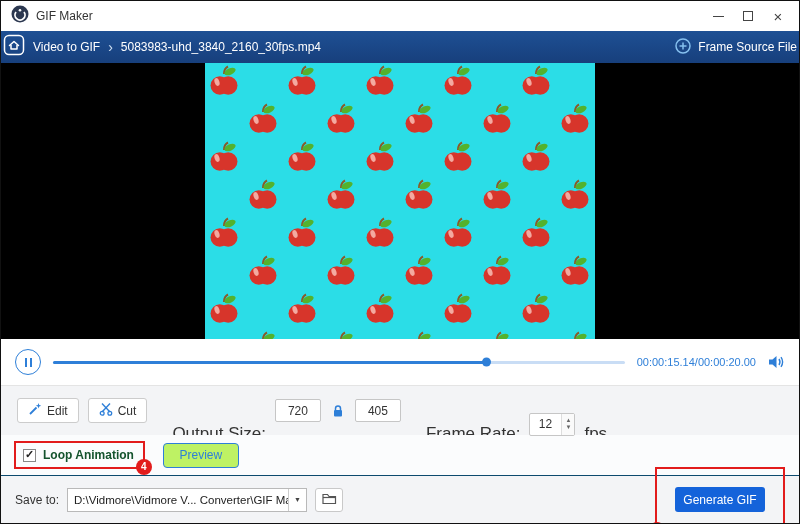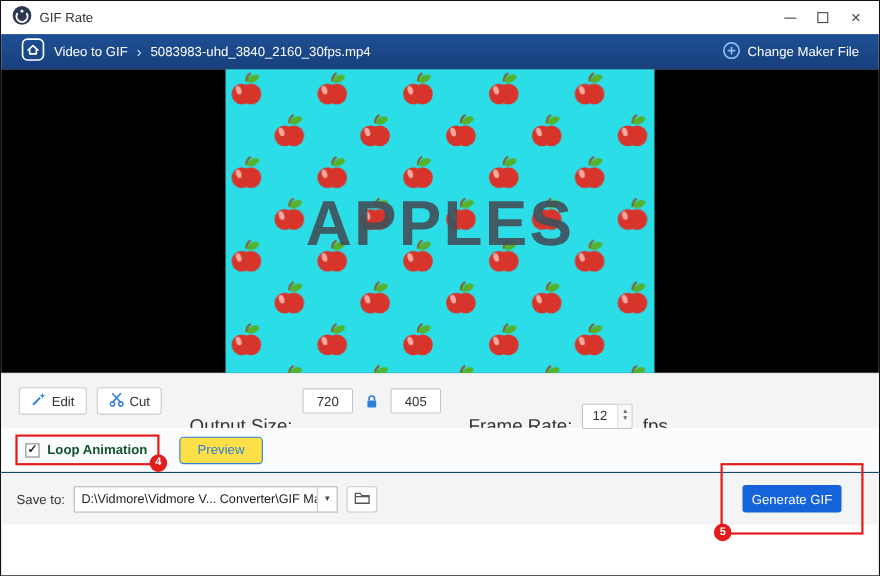--- a/index.html
+++ b/index.html
@@ -15,21 +15,21 @@
   .title-left { display:flex; align-items:center; gap:7px; }
   .title-text { font-size:12px; color:#333; }
   .win-controls { display:flex; align-items:center; }
   .wc { width:30px; height:24px; display:flex; align-items:center; justify-content:center;
         color:#444; font-size:15px; cursor:default; }
   .min-glyph { width:11px; border-top:1px solid #444; display:block; }
   .max-glyph { width:10px; height:10px; border:1px solid #444; display:block; }
 
   
   .nav { height:32px; flex:0 0 auto; color:#fff; display:flex; align-items:center;
-         gap:8px; padding:0 18px;
+         gap:8px; padding:0 2px;
          background:linear-gradient(180deg, var(--nav_top,#1e5094), var(--nav_bottom,#173f7c)); }
   .nav-section, .nav-file { font-size:12px; color:#fff; white-space:nowrap; }
   .nav-sep { color:#cfe0f2; font-size:14px; line-height:1; }
   .nav-right { margin-left:auto; display:flex; align-items:center; gap:7px; font-size:12px; color:#fff; cursor:default; }
 
   
   .video-area { height:276px; flex:0 0 auto; background:#000; display:flex; justify-content:center; }
   .canvas { width:390px; height:100%; background:var(--canvas,#2bdde7); position:relative; overflow:hidden; }
   .canvas svg.apples { position:absolute; left:0; top:0; }
   .overlay { position:absolute; left:0; right:0; top:50%; transform:translateY(-46%);
@@ -75,21 +75,21 @@
   .loop-anno { display:flex; align-items:center; gap:7px; padding:5px 9px 5px 7px; }
   .checkbox { width:13px; height:13px; border:1px solid #888; background:#fff; display:flex;
               align-items:center; justify-content:center; flex:0 0 auto; }
   .check { font-size:11px; color:#222; font-weight:bold; margin-top:-2px; }
   .loop-label { font-size:12px; color:#14532d; font-weight:bold; white-space:nowrap; }
   .badge { width:16px; height:16px; border-radius:50%; background:var(--annotation,#e21c1c);
            color:#fff; font-size:10px; font-weight:bold; display:flex; align-items:center;
            justify-content:center; line-height:1; }
   .badge4 { position:absolute; right:-9px; bottom:-8px; }
   .preview-btn { margin-left:18px; width:76px; height:25px; border:1px solid var(--accent,#2e7fd8);
-                 background:#fde047; color:var(--accent,#2e7fd8); font-size:12px; border-radius:4px;
+                 background:#bef264; color:var(--accent,#2e7fd8); font-size:12px; border-radius:4px;
                  font-family:inherit; }
 
   
   .save-row { height:48px; flex:0 0 auto; background:#f3f4f6; border-top:1px solid #0c4a6e;
               display:flex; align-items:center; gap:8px; padding:0 14px; }
   .save-label { font-size:12px; color:#333; white-space:nowrap; }
   .path-combo { width:240px; height:24px; border:1px solid #b9b9b9; background:#fff;
                 display:flex; align-items:stretch; cursor:default; }
   .path-text { flex:1; font-size:11.5px; color:#222; padding:0 6px; display:flex; align-items:center;
                white-space:nowrap; overflow:hidden; }
@@ -110,21 +110,21 @@
 
   <div class="titlebar">
     <div class="title-left">
       <span>
         <svg width="18" height="18" viewBox="0 0 18 18">
           <circle cx="9" cy="9" r="8.5" fill="#2c3850"></circle>
           <path d="M5 7 a5 5 0 1 0 8 0" stroke="#fff" stroke-width="1.8" fill="none"></path>
           <circle cx="9" cy="5.2" r="1.3" fill="#fff"></circle>
         </svg>
       </span>
-      <span class="title-text">GIF Rate</span>
+      <span class="title-text">GIF Maker</span>
     </div>
     <div class="win-controls">
       <span class="wc">
           <span class="min-glyph"></span>
         </span>
       <span class="wc">
           <span class="max-glyph"></span>
         </span>
       <span class="wc">×</span>
     </div>
@@ -142,21 +142,21 @@
     <span class="nav-sep">›</span>
     <span class="nav-file">5083983-uhd_3840_2160_30fps.mp4</span>
     <div class="nav-right">
       <span>
         <svg width="16" height="16" viewBox="0 0 16 16">
           <circle cx="8" cy="8" r="7" stroke="#86c0ef" fill="none" stroke-width="1.5"></circle>
           <line x1="8" y1="4.5" x2="8" y2="11.5" stroke="#86c0ef" stroke-width="1.5"></line>
           <line x1="4.5" y1="8" x2="11.5" y2="8" stroke="#86c0ef" stroke-width="1.5"></line>
         </svg>
       </span>
-      <span>Change Maker File</span>
+      <span>Frame Source File</span>
     </div>
   </div>
 
   <div class="video-area">
     <div class="canvas">
       <svg class="apples" width="390" height="276">
         <defs>
           <g id="apple">
             <path d="M15 9 Q15 3.5 19 1.5" fill="none" stroke="#8a5a28" stroke-width="2"></path>
             <ellipse cx="21" cy="6.5" rx="6" ry="3.2" fill="#53b22e" transform="rotate(-24 21 6.5)"></ellipse>
@@ -164,24 +164,42 @@
             <circle cx="19.2" cy="20.5" r="9.3" fill="#d7352b"></circle>
             <ellipse cx="8" cy="17" rx="2.4" ry="4" fill="#f4a9a0" transform="rotate(-18 8 17)"></ellipse>
           </g>
           <pattern id="applePat" width="78" height="76" patternUnits="userSpaceOnUse">
             <use href="#apple" x="4" y="2"></use>
             <use href="#apple" x="43" y="40"></use>
           </pattern>
         </defs>
         <rect width="390" height="276" fill="url(#applePat)"></rect>
       </svg>
-      <div class="overlay">APPLES</div>
-    </div>
-  </div>
-
+    </div>
+  </div>
+
+  <div class="player">
+    <span class="pause-btn">
+        <i></i>
+        <i></i>
+      </span>
+    <div class="seek">
+      <div class="seek-fill" style="width: 75.7%;">
+        <span class="seek-knob"></span>
+      </div>
+    </div>
+    <span class="time"><span>00:00:15.14</span><span>/</span><span>00:00:20.00</span></span>
+    <span class="volume">
+      <svg width="17" height="14" viewBox="0 0 17 14" class="ic-accent">
+        <polygon points="1,4.5 4.5,4.5 8.5,1 8.5,13 4.5,9.5 1,9.5" fill="currentColor"></polygon>
+        <path d="M11 4 Q13 7 11 10" stroke="currentColor" fill="none" stroke-width="1.4"></path>
+        <path d="M13 2.2 Q16.2 7 13 11.8" stroke="currentColor" fill="none" stroke-width="1.4"></path>
+      </svg>
+    </span>
+  </div>
 
   <div class="toolbar">
     <button class="tb-btn">
       <span class="ic-accent">
         <svg width="14" height="14" viewBox="0 0 14 14">
           <line x1="2" y1="12" x2="8.5" y2="5.5" stroke="currentColor" stroke-width="1.8"></line>
           <path d="M10.5 1 L11.2 3 L13.2 3.7 L11.2 4.4 L10.5 6.4 L9.8 4.4 L7.8 3.7 L9.8 3 Z" fill="currentColor"></path>
         </svg>
       </span>
       <span>Edit</span>

